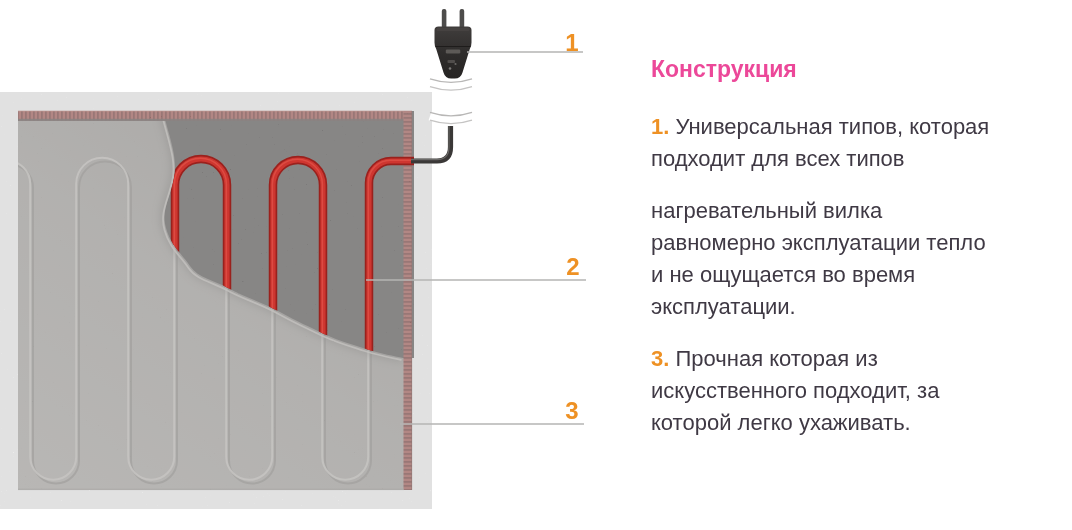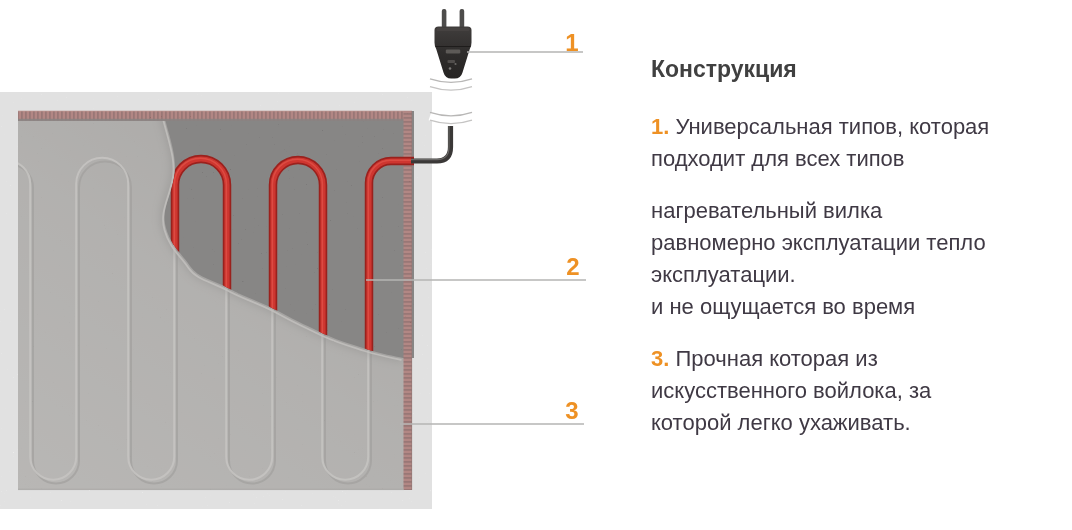--- a/index.html
+++ b/index.html
@@ -10,21 +10,21 @@
   .diagram-svg{position:absolute;left:0;top:0;}
   .callout-num{
     position:absolute;font-size:24px;font-weight:700;color:#ee9124;
     width:22px;text-align:center;line-height:1;
   }
   .callout-num.n1{left:561px;top:31px;}
   .callout-num.n2{left:562px;top:255px;}
   .callout-num.n3{left:561px;top:399px;}
   .panel{position:absolute;left:651px;top:56px;width:404px;}
   .panel-title{
-    margin:0 0 27px 0;font-size:23px;font-weight:700;color:#404040;line-height:1.2;
+    margin:0 0 27px 0;font-size:23px;font-weight:700;color:#ec4899;line-height:1.2;
   }
   .item{margin:0 0 20px 0;}
   .item .line{
     font-size:22px;line-height:32px;color:#3f3944;white-space:nowrap;
   }
   .item .inum{color:#ee9124;font-weight:700;}
 </style>
 </head>
 <body>
 
@@ -139,24 +139,24 @@
     <h2 class="panel-title">Конструкция</h2>
 
     <div class="item">
       <div class="line"><span class="inum">1.</span> <span>Универсальная типов, которая</span></div>
       <div class="line">подходит для всех типов</div>
     </div>
 
     <div class="item">
       <div class="line">нагревательный вилка</div>
       <div class="line">равномерно эксплуатации тепло</div>
+      <div class="line">и не ощущается во время</div>
       <div class="line">эксплуатации.</div>
-      <div class="line">и не ощущается во время</div>
     </div>
 
     <div class="item">
       <div class="line"><span class="inum">3.</span> <span>Прочная которая из</span></div>
-      <div class="line">искусственного войлока, за</div>
+      <div class="line">искусственного подходит, за</div>
       <div class="line">которой легко ухаживать.</div>
     </div>
   </div>
 
 </div>
 
 </body></html>

